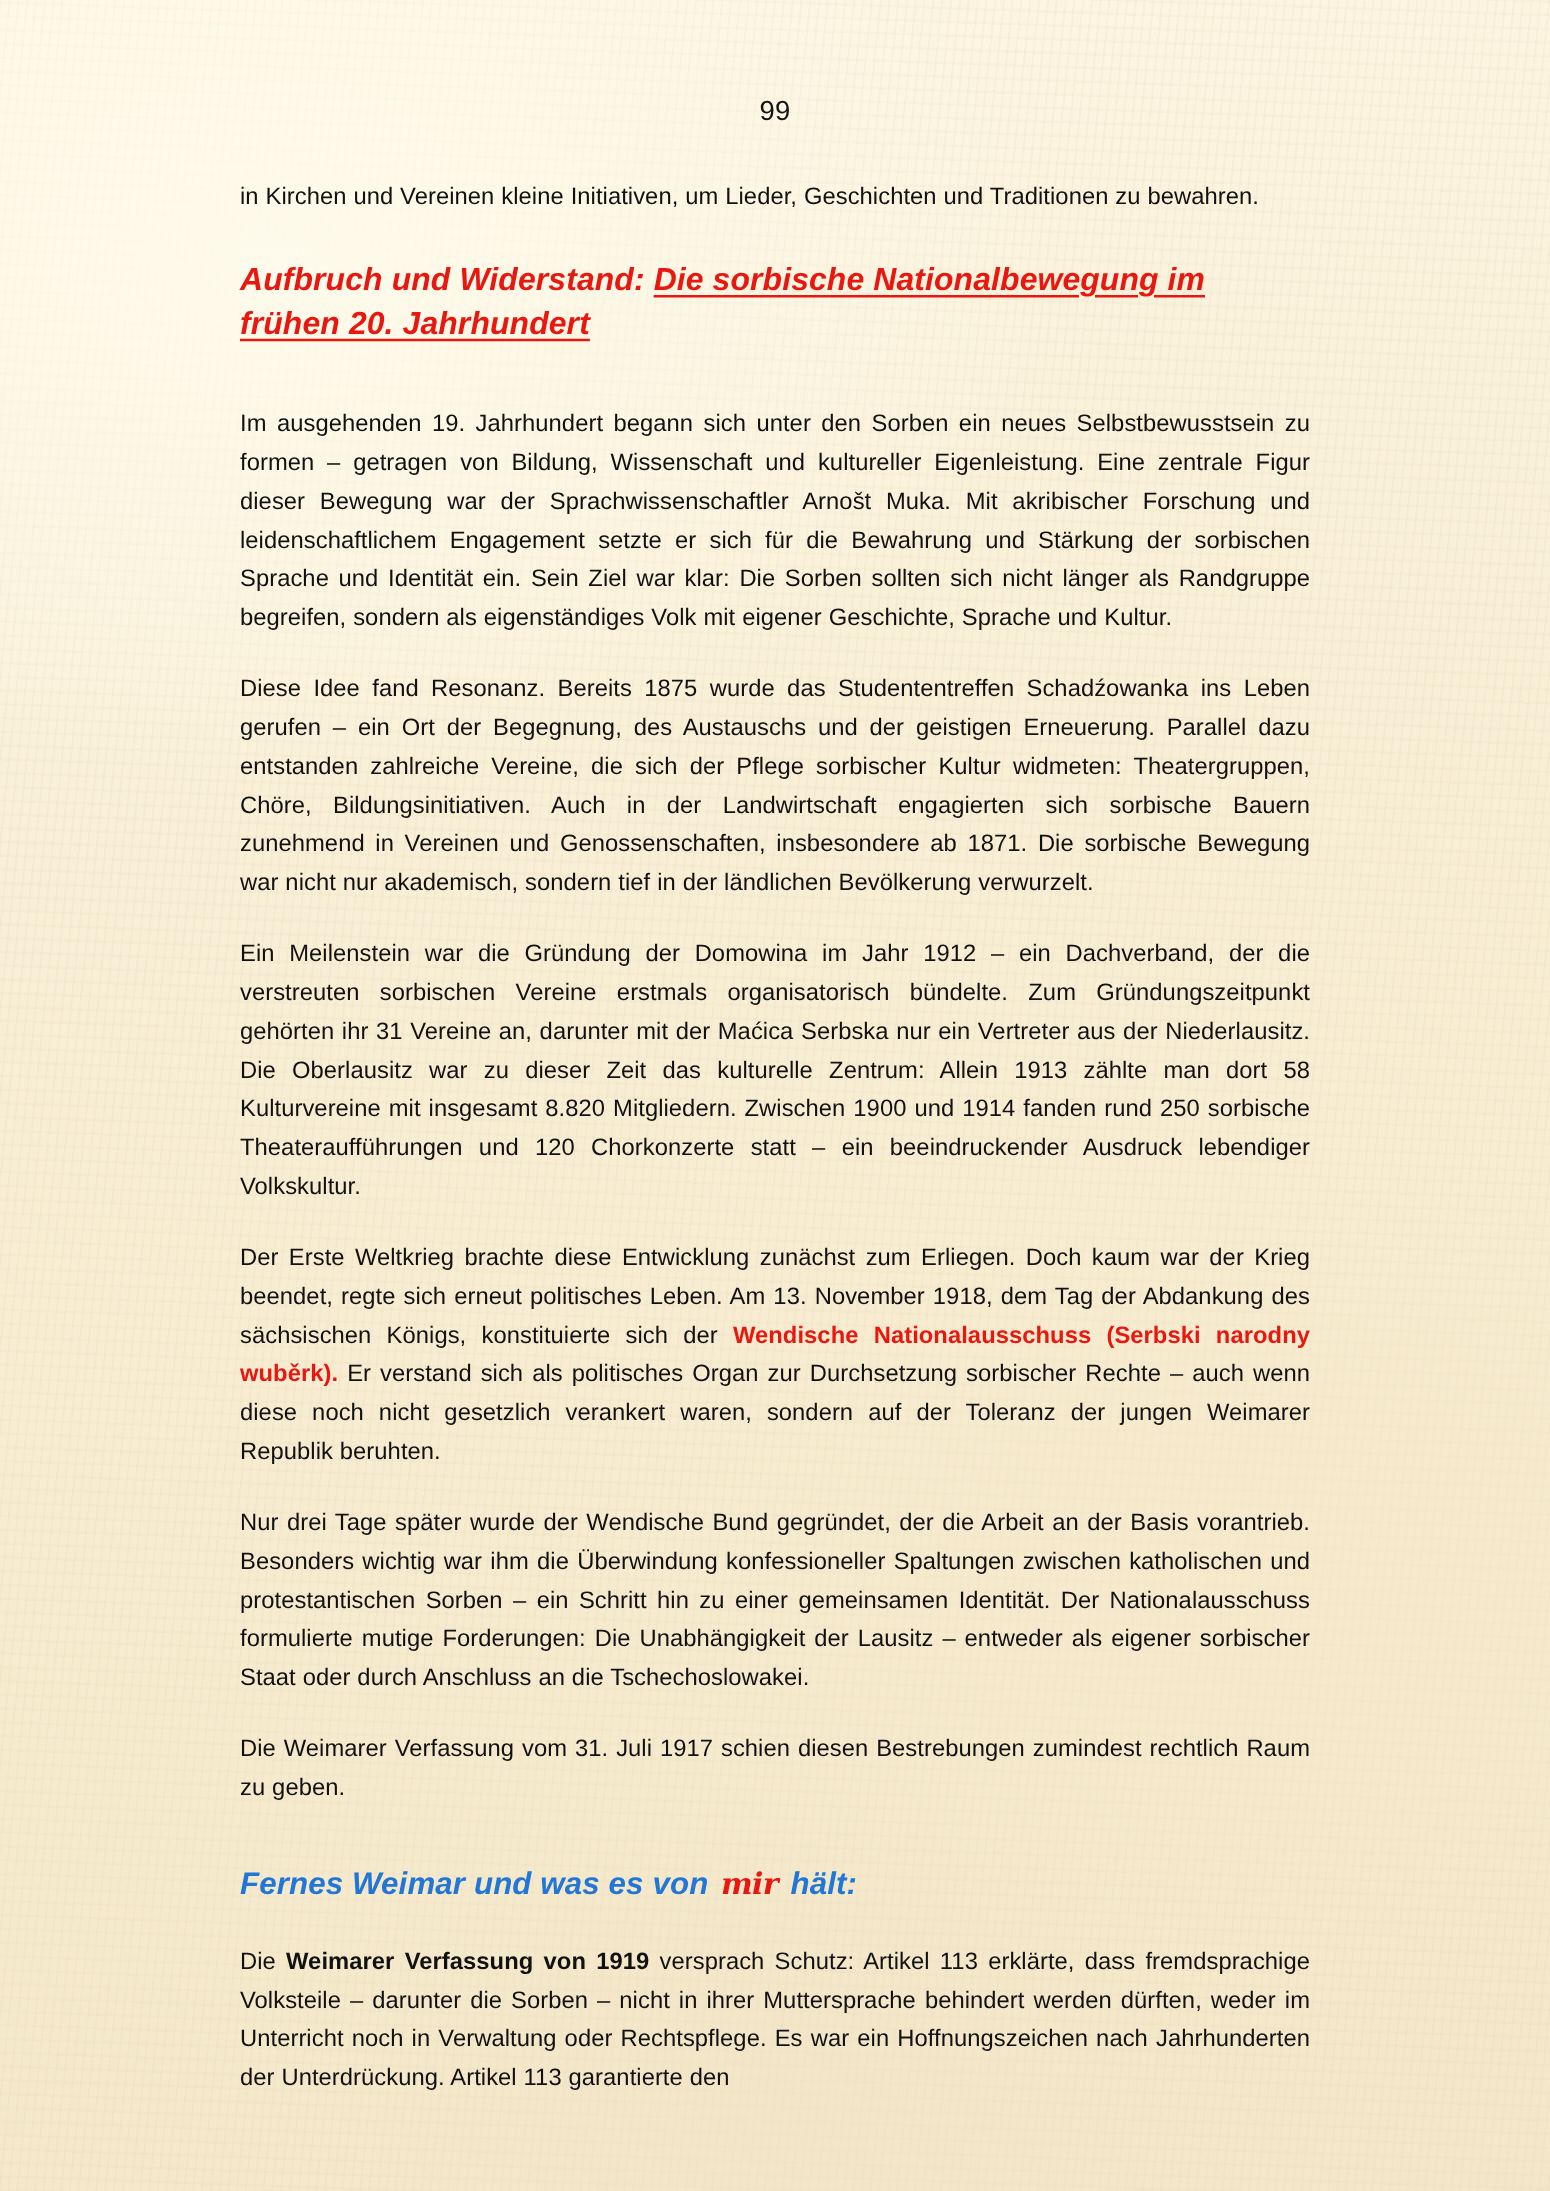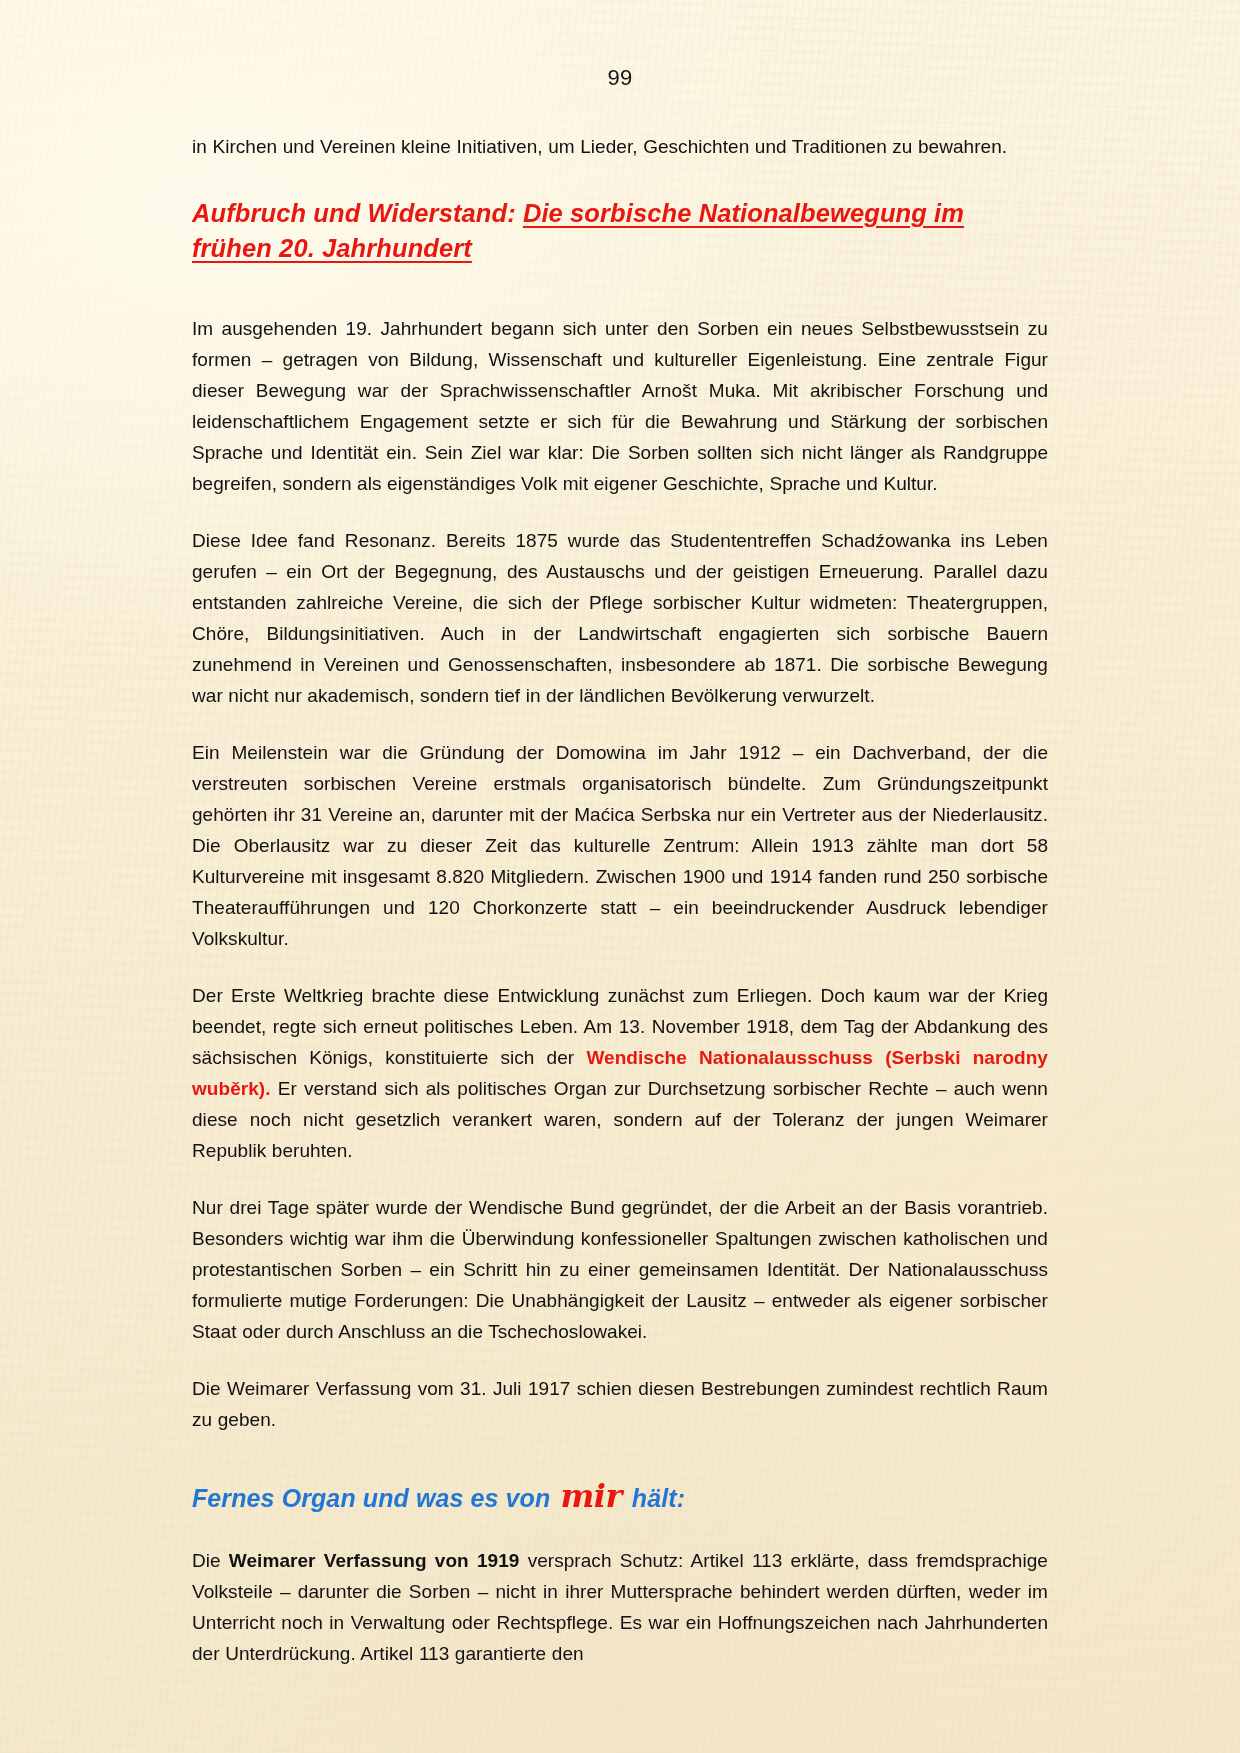--- a/index.html
+++ b/index.html
@@ -33,21 +33,21 @@
     opacity: 1;
     z-index: 0;
   }
 
   .page {
     position: relative;
     z-index: 2;
     width: 1240px;
     height: 1753px;
     box-sizing: border-box;
-    padding: 5px;
+    padding: 16px;
   }
 
   .page-number {
     text-align: center;
     font-size: 22px;
     letter-spacing: 0.2px;
     padding-top: 60px;
     color: #141414;
   }
 
@@ -88,21 +88,21 @@
     font-style: italic;
     color: #2277d6;
     margin: 44px 0 30px 0;
     letter-spacing: 0.1px;
   }
   .h-sub .mir {
     color: #e8170f;
     font-family: "DejaVu Serif", serif;
     font-weight: bold;
     font-style: italic;
-    font-size: 32px;
+    font-size: 24px;
     letter-spacing: -0.5px;
     padding: 0 3px;
   }
 
   .red-bold {
     color: #e8170f;
     font-weight: bold;
   }
   .bold { font-weight: bold; }
 </style>
@@ -129,18 +129,18 @@
     <p class="body-text">Diese Idee fand Resonanz. Bereits 1875 wurde das Studententreffen Schadźowanka ins Leben gerufen – ein Ort der Begegnung, des Austauschs und der geistigen Erneuerung. Parallel dazu entstanden zahlreiche Vereine, die sich der Pflege sorbischer Kultur widmeten: Theatergruppen, Chöre, Bildungsinitiativen. Auch in der Landwirtschaft engagierten sich sorbische Bauern zunehmend in Vereinen und Genossenschaften, insbesondere ab 1871. Die sorbische Bewegung war nicht nur akademisch, sondern tief in der ländlichen Bevölkerung verwurzelt.</p>
 
     <p class="body-text">Ein Meilenstein war die Gründung der Domowina im Jahr 1912 – ein Dachverband, der die verstreuten sorbischen Vereine erstmals organisatorisch bündelte. Zum Gründungszeitpunkt gehörten ihr 31 Vereine an, darunter mit der Maćica Serbska nur ein Vertreter aus der Niederlausitz. Die Oberlausitz war zu dieser Zeit das kulturelle Zentrum: Allein 1913 zählte man dort 58 Kulturvereine mit insgesamt 8.820 Mitgliedern. Zwischen 1900 und 1914 fanden rund 250 sorbische Theateraufführungen und 120 Chorkonzerte statt – ein beeindruckender Ausdruck lebendiger Volkskultur.</p>
 
     <p class="body-text"><span>Der Erste Weltkrieg brachte diese Entwicklung zunächst zum Erliegen. Doch kaum war der Krieg beendet, regte sich erneut politisches Leben. Am 13. November 1918, dem Tag der Abdankung des sächsischen Königs, konstituierte sich der </span><span class="red-bold">Wendische Nationalausschuss (Serbski narodny wuběrk).</span><span> Er verstand sich als politisches Organ zur Durchsetzung sorbischer Rechte – auch wenn diese noch nicht gesetzlich verankert waren, sondern auf der Toleranz der jungen Weimarer Republik beruhten.</span></p>
 
     <p class="body-text">Nur drei Tage später wurde der Wendische Bund gegründet, der die Arbeit an der Basis vorantrieb. Besonders wichtig war ihm die Überwindung konfessioneller Spaltungen zwischen katholischen und protestantischen Sorben – ein Schritt hin zu einer gemeinsamen Identität. Der Nationalausschuss formulierte mutige Forderungen: Die Unabhängigkeit der Lausitz – entweder als eigener sorbischer Staat oder durch Anschluss an die Tschechoslowakei.</p>
 
     <p class="body-text">Die Weimarer Verfassung vom 31. Juli 1917 schien diesen Bestrebungen zumindest rechtlich Raum zu geben.</p>
 
-    <h3 class="h-sub"><span>Fernes Organ und was es von</span> <span class="mir">mir</span> <span>hält:</span></h3>
+    <h3 class="h-sub"><span>Fernes Weimar und was es von</span> <span class="mir">mir</span> <span>hält:</span></h3>
 
     <p class="body-text"><span>Die </span><span class="bold">Weimarer Verfassung von 1919</span><span> versprach Schutz: Artikel 113 erklärte, dass fremdsprachige Volksteile – darunter die Sorben – nicht in ihrer Muttersprache behindert werden dürften, weder im Unterricht noch in Verwaltung oder Rechtspflege. Es war ein Hoffnungszeichen nach Jahrhunderten der Unterdrückung. Artikel 113 garantierte den</span></p>
 
   </div>
 </div>
 
 </body></html>

